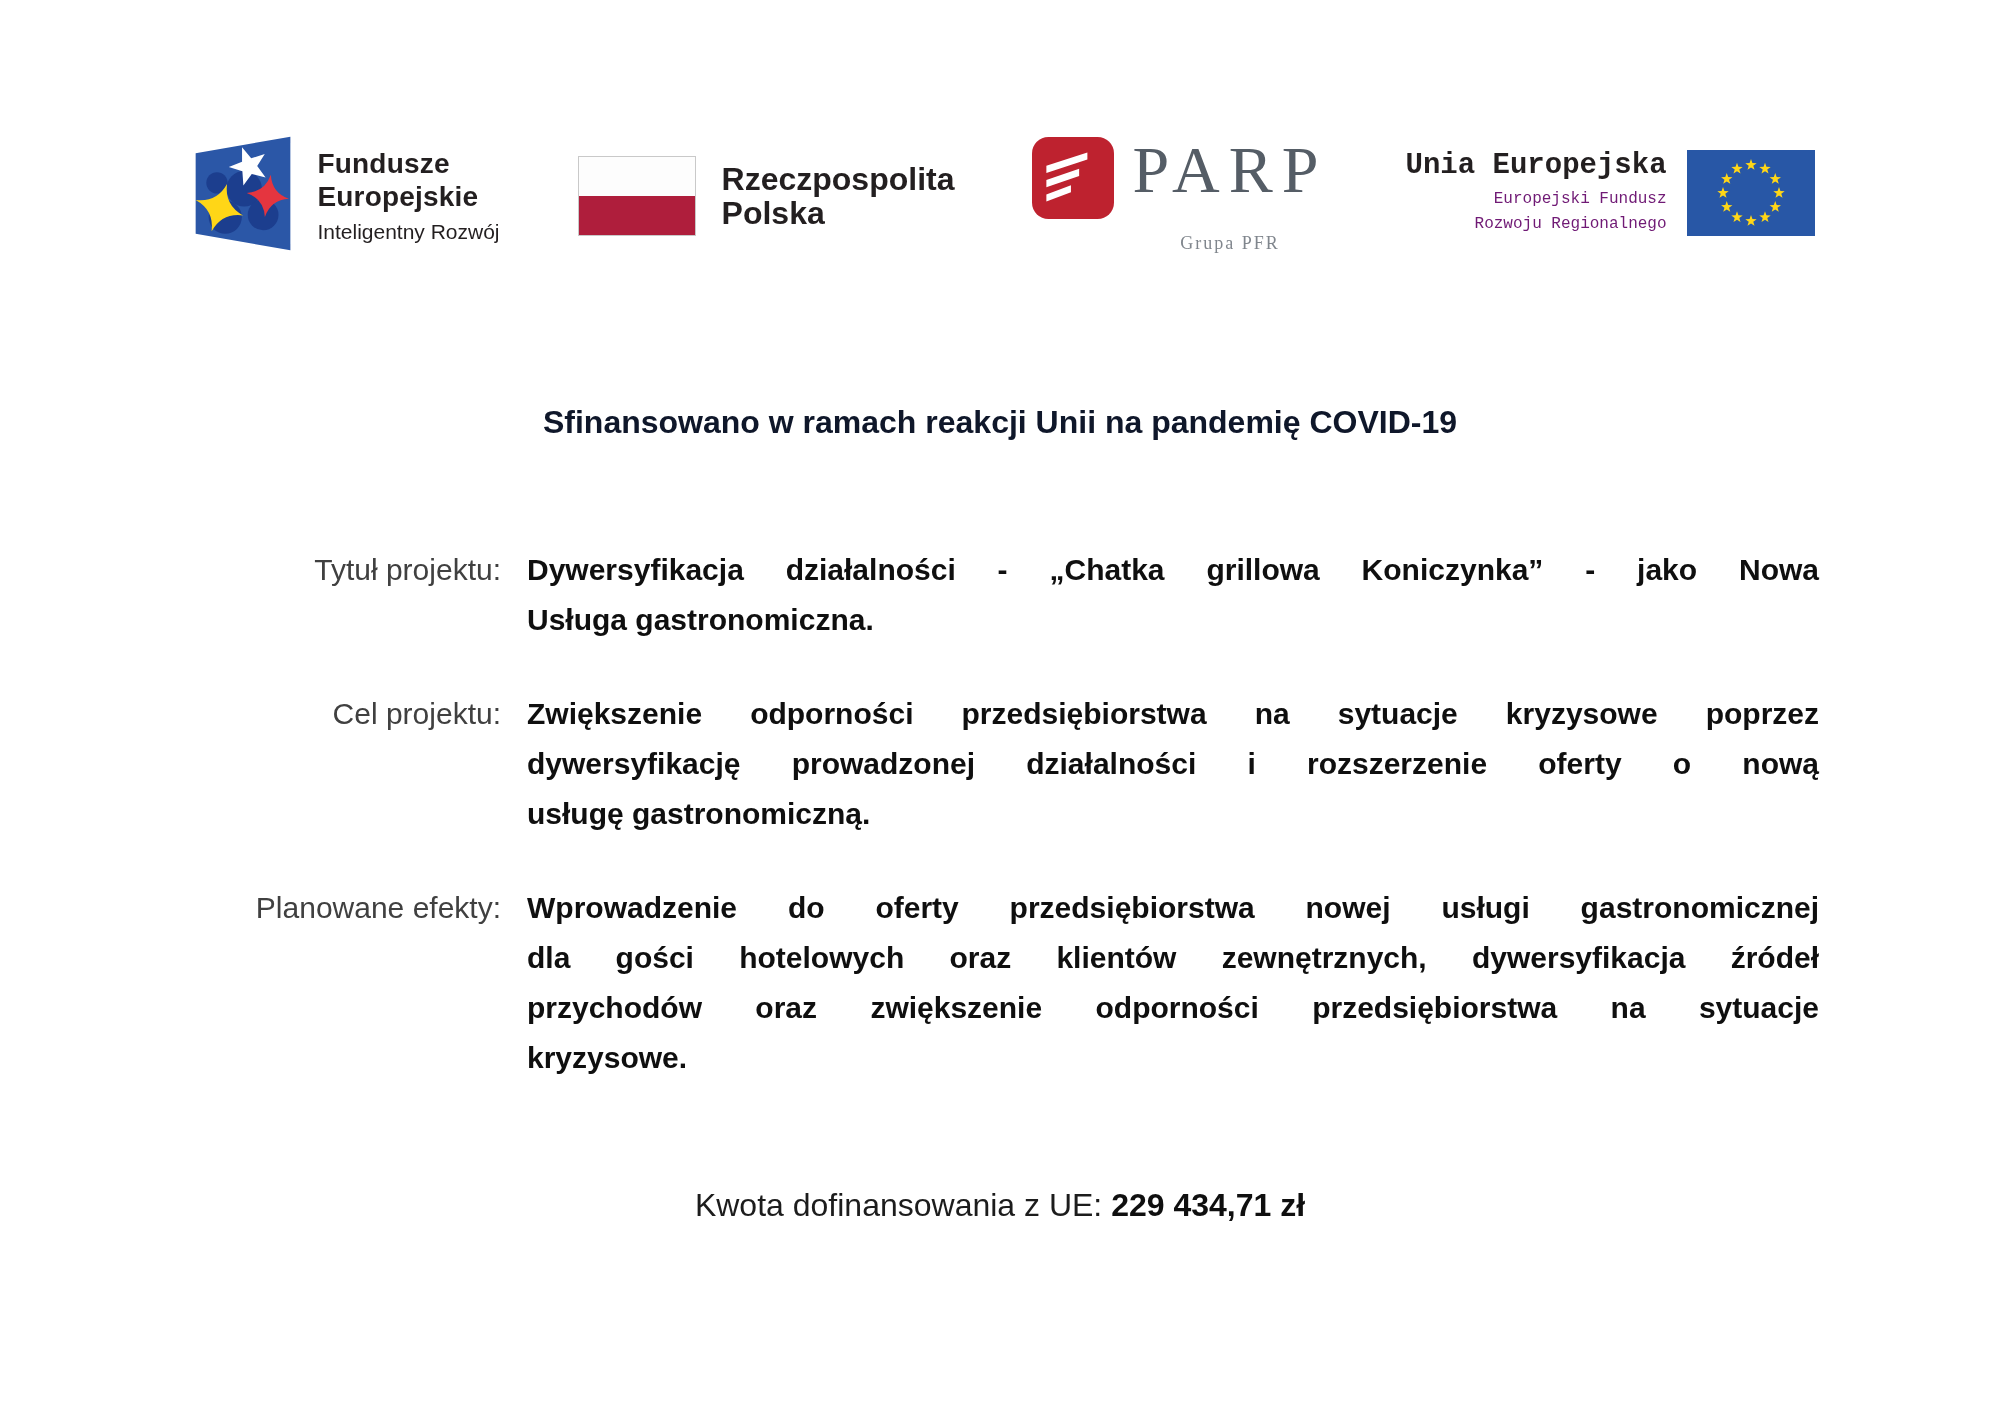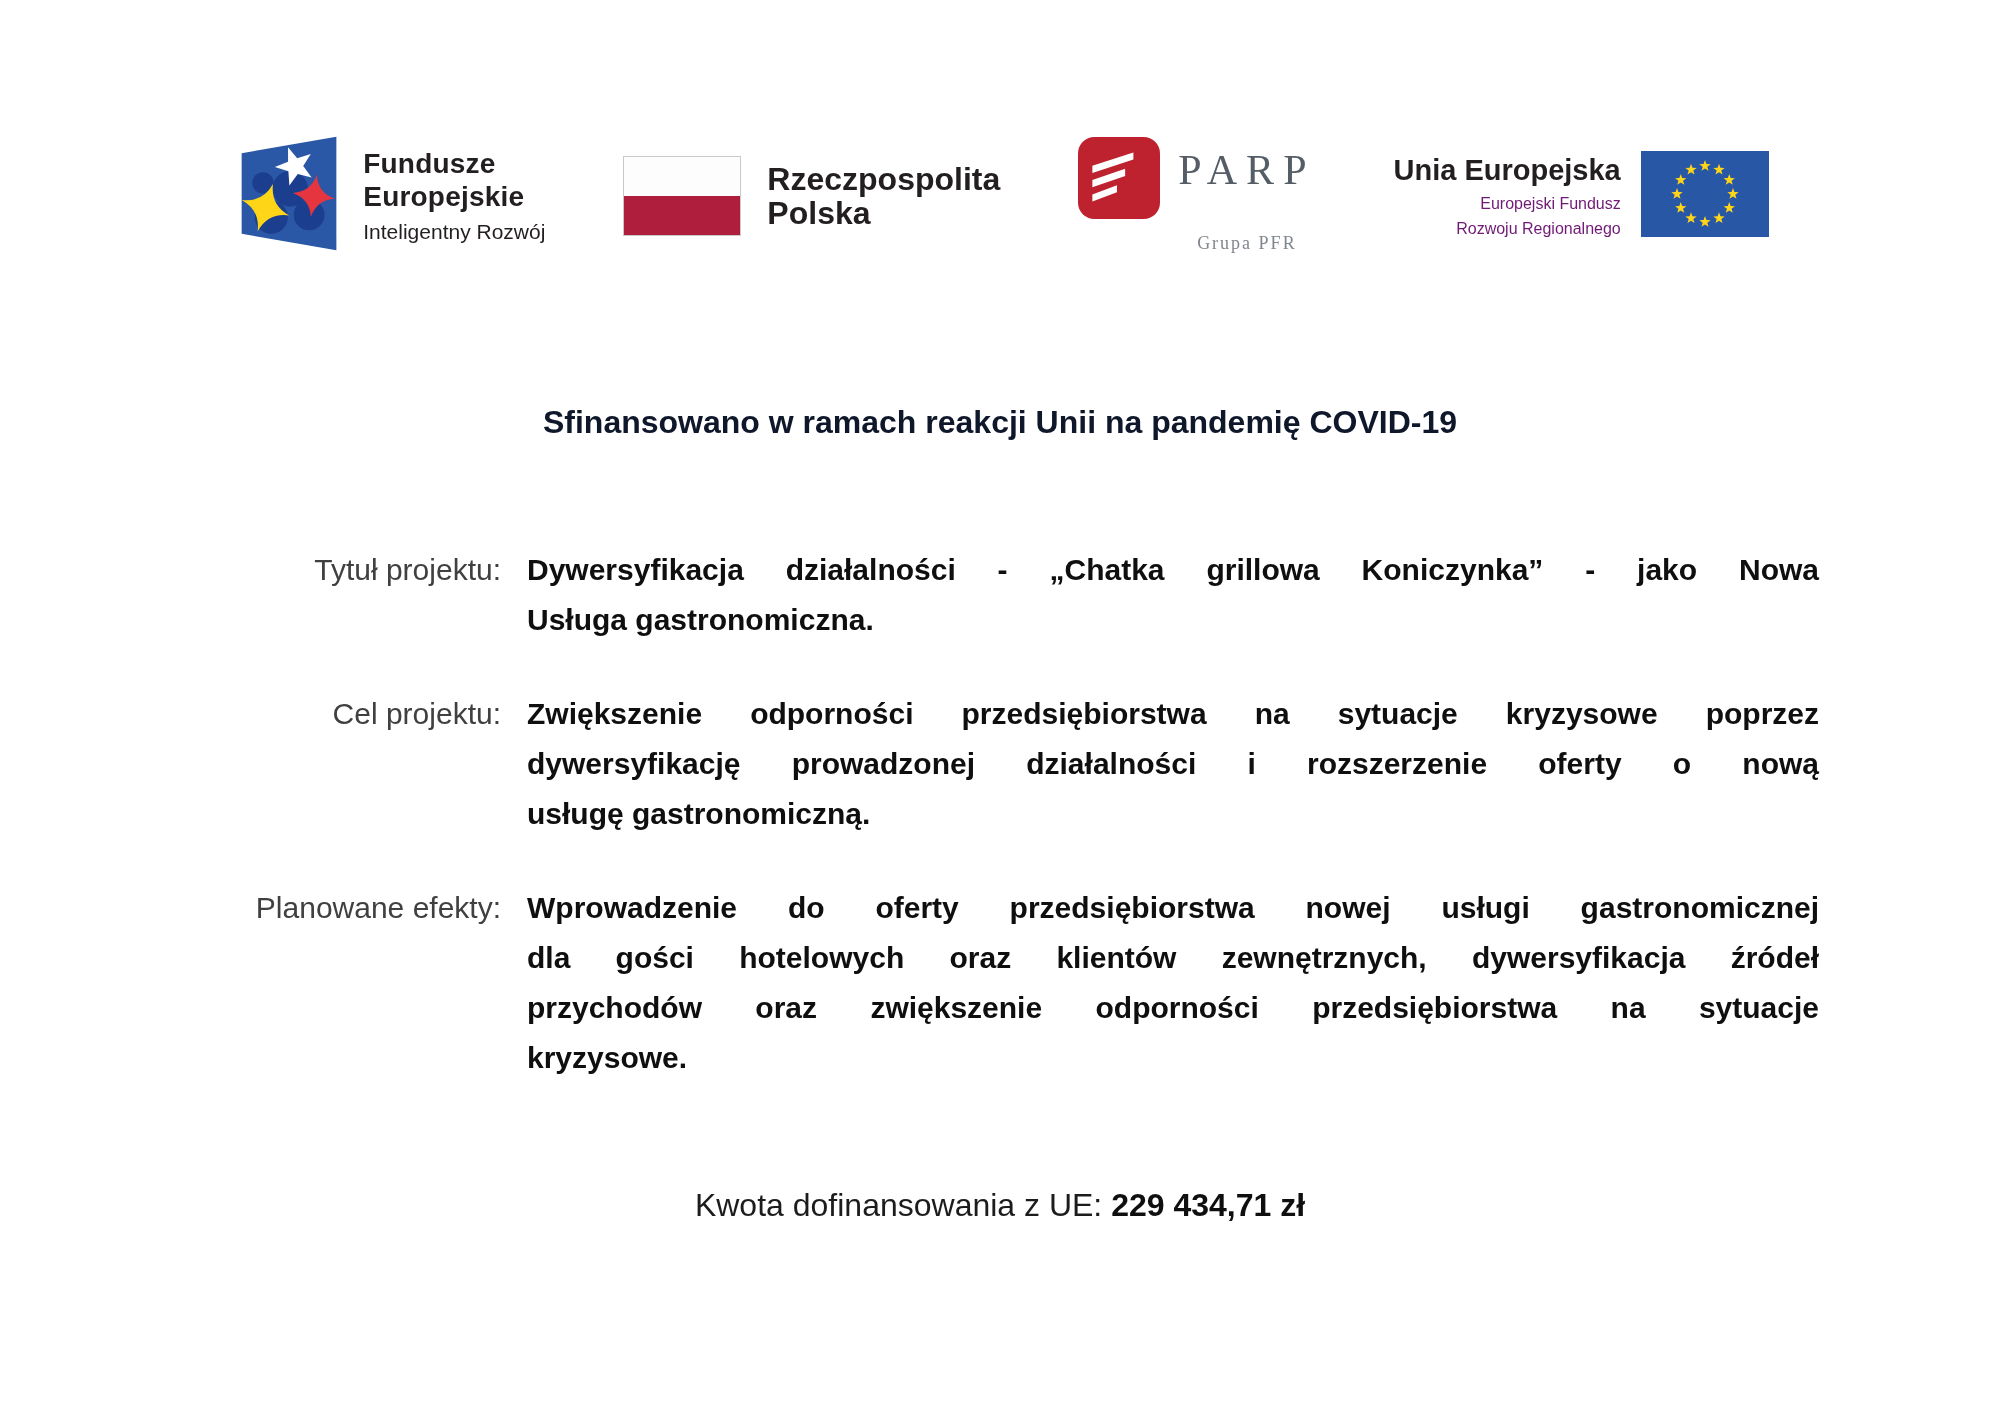--- a/index.html
+++ b/index.html
@@ -15,25 +15,25 @@
   .logo-block{display:flex;align-items:center;}
   .fe-text{margin-left:16px;}
   .fe-title{font-size:28px;font-weight:700;line-height:33px;color:#231f20;letter-spacing:.2px;}
   .fe-sub{font-size:21px;font-weight:400;margin-top:7px;color:#231f20;}
   .pl-flag{width:118px;height:80px;border:1px solid #c9c9c9;box-sizing:border-box;display:flex;flex-direction:column;}
   .pl-flag .white{flex:1;background:#fdfdfd;}
   .pl-flag .red{flex:1;background:#AF1E3C;}
   .pl-text{margin-left:26px;font-size:32px;font-weight:600;line-height:34px;color:#231f20;}
   .parp-block{display:flex;align-items:flex-start;}
   .parp-right{margin-left:18px;display:flex;flex-direction:column;align-items:center;}
-  .parp-name{font-family:"Liberation Serif","DejaVu Serif",serif;font-size:42px;line-height:66px;
+  .parp-name{font-family:"Liberation Serif","DejaVu Serif",serif;font-size:66px;line-height:66px;
              color:#555d66;letter-spacing:9px;font-weight:500;}
   .parp-sub{font-family:"Liberation Serif","DejaVu Serif",serif;font-size:18px;color:#80868d;
             margin-top:30px;letter-spacing:2px;}
-  .ue-block{display:flex;align-items:flex-end;}
+  .ue-block{display:flex;align-items:flex-start;font-family:Liberation Mono, monospace;}
   .ue-text{text-align:right;margin-right:20px;}
   .ue-title{font-size:29px;font-weight:700;color:#231f20;line-height:32px;}
   .ue-sub{font-size:16px;font-weight:400;color:#701a75;line-height:25px;margin-top:5px;}
   
   .doc-title{
     margin-top:146px;text-align:center;font-size:32px;font-weight:700;color:#0f172a;
   }
   
   .sections{margin:104px auto 0 auto;width:1730px;padding-left:92px;box-sizing:content-box;}
   .section{display:flex;margin-bottom:44px;}

